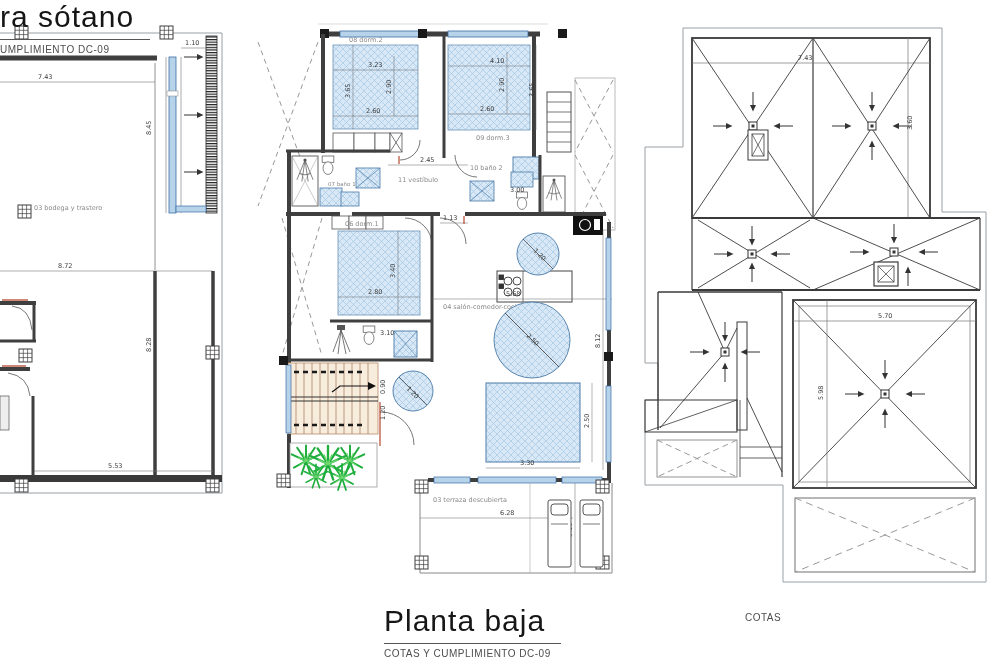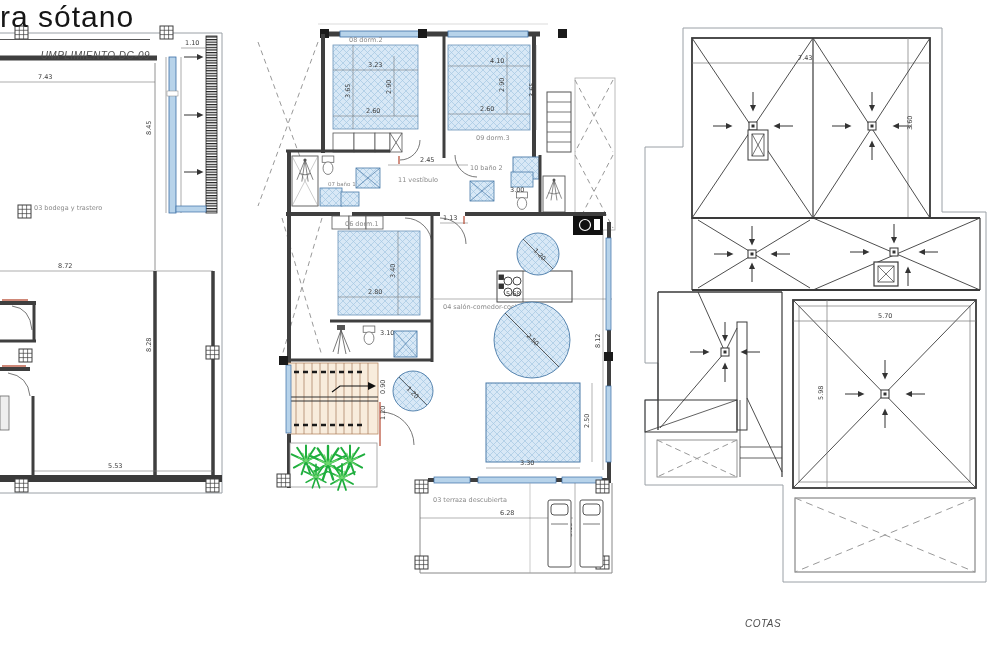--- a/index.html
+++ b/index.html
@@ -3,24 +3,24 @@
 <meta charset="utf-8">
 <style>
   html,body{margin:0;padding:0;background:#fff;}
   .sheet{position:relative;width:992px;height:661px;background:#fff;overflow:hidden;
          font-family:"Liberation Sans",sans-serif;}
   svg{position:absolute;left:0;top:0;}
   svg text{font-family:"DejaVu Sans",sans-serif;fill:#444;}
   .dim{font-size:6.5px;fill:#3c3c3c;}
   .room{font-size:6.5px;fill:#8a8a8a;}
   .room-sm{font-size:5.5px;fill:#8a8a8a;}
-  .titleblock{position:absolute;text-align:right;}
+  .titleblock{position:absolute;}
   .title{font-size:30px;color:#161616;letter-spacing:1px;display:inline-block;
          border-bottom:1.6px solid #555;padding:0 16px 5px 0;white-space:nowrap;}
-  .subtitle{font-size:10px;color:#4d4d4d;letter-spacing:.5px;margin-top:10px;white-space:nowrap;font-style:italic;}
+  .subtitle{font-size:10px;color:#4d4d4d;letter-spacing:.5px;margin-top:4px;white-space:nowrap;}
 </style>
 </head>
 <body>
 
 <div class="sheet">
 
 <svg width="992" height="661" viewBox="0 0 992 661">
 <defs>
   <pattern id="bh" width="7" height="7" patternUnits="userSpaceOnUse">
     <rect width="7" height="7" fill="#d8e8f6"></rect>
@@ -429,17 +429,21 @@
     <rect x="795" y="498" width="180" height="74" fill="none" stroke="#888" stroke-width="1.2"></rect>
     <path d="M795 498 L975 572 M975 498 L795 572" stroke="#999" stroke-width="1" stroke-dasharray="7 5" fill="none"></path>
   </g>
 </g>
 </svg>
 
 <div class="titleblock" style="left:0;top:602;">
   <div class="title">ra sótano</div>
   <div class="subtitle">UMPLIMIENTO DC-09</div>
 </div>
+<div class="titleblock" style="left:384px;top:604px;">
+  <div class="title">Planta baja</div>
+  <div class="subtitle">COTAS Y CUMPLIMIENTO DC-09</div>
+</div>
 <div class="titleblock" style="left:745px;top:608px;">
   <div class="subtitle">COTAS</div>
 </div>
 
 </div>
 
 </body></html>

